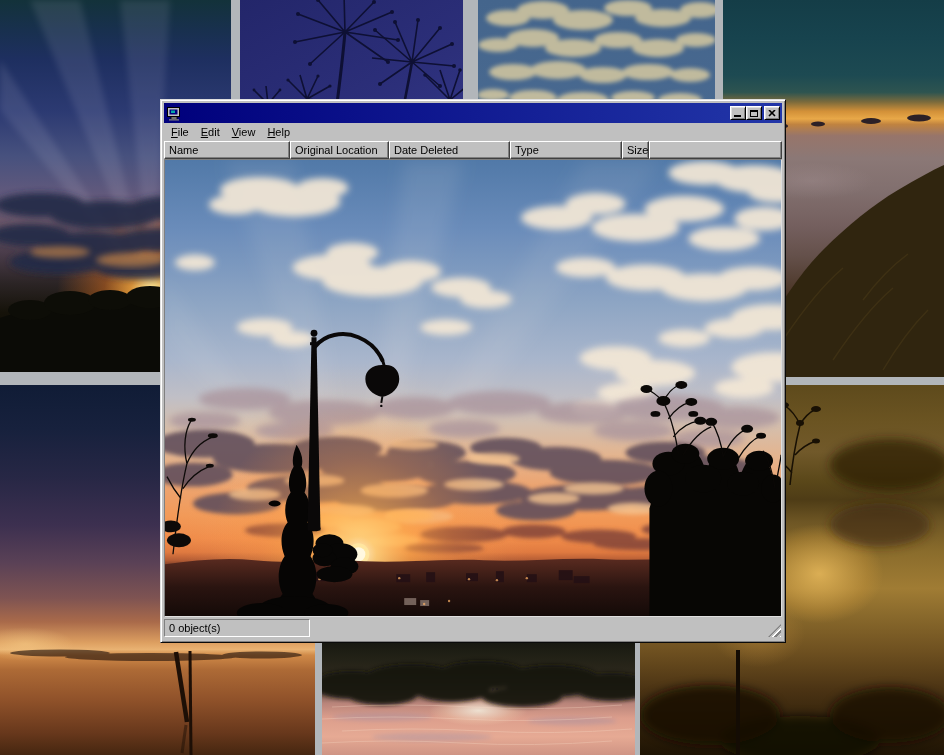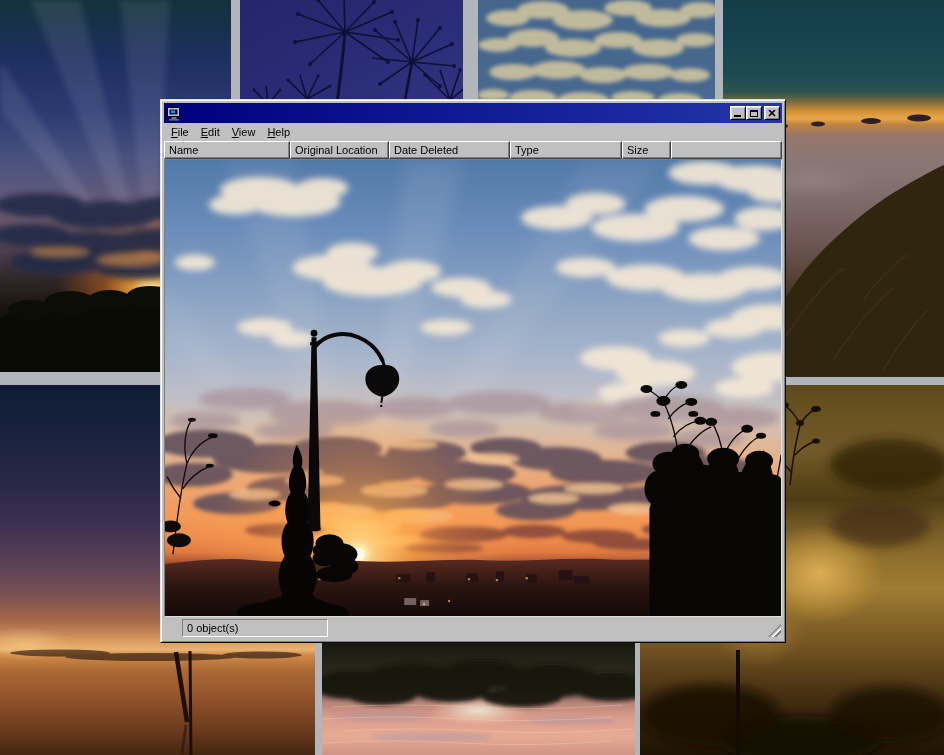--- a/index.html
+++ b/index.html
@@ -59,25 +59,25 @@
   .gl-max{width:8px;height:7px;border:1px solid #000;border-top-width:2px;box-sizing:border-box;}
   .menubar{height:18px;flex:0 0 18px;display:flex;align-items:center;padding-left:1px;}
   .menu-item{display:inline-block;padding:1px 6px 2px 6px;font-size:11px;color:#000;}
   .menu-item::first-letter{text-decoration:underline;}
   .headers{height:18px;flex:0 0 18px;display:flex;}
   .hcell{background:#c0c0c0;box-sizing:border-box;font-size:11px;color:#000;
     padding:2px 4px 0 4px;white-space:nowrap;overflow:hidden;
     border:1px solid #404040;border-top-color:#fff;border-left-color:#fff;
     box-shadow:inset -1px -1px 0 #808080;}
   .hc0{width:126px}.hc1{width:99px}.hc2{width:121px}.hc3{width:112px}
-  .hc4{width:49px;text-align:left}.hc5{flex:1}
+  .hc4{width:27px;text-align:left}.hc5{flex:1}
   .content{flex:1;position:relative;overflow:hidden;background:#000;
     border:1px solid #dfdfdf;border-top-color:#808080;border-left-color:#808080;}
   .content svg{position:absolute;left:0;top:0;width:100%;height:100%;}
-  .statusbar{height:20px;flex:0 0 20px;margin-top:2px;display:flex;gap:20px;position:relative;margin-left:18px;}
+  .statusbar{height:20px;flex:0 0 20px;margin-top:2px;display:flex;gap:20px;position:relative;}
   .spanel{box-sizing:border-box;height:18px;font-size:11px;color:#000;padding:2px 4px 0 4px;
     border:1px solid #fff;border-top-color:#808080;border-left-color:#808080;
     white-space:nowrap;overflow:hidden;}
   .sp1{width:146px;flex:0 0 146px;}
   .sp2{flex:1;}
   .grip{position:absolute;right:1px;bottom:2px;width:13px;height:13px;
     background:repeating-linear-gradient(135deg,#c0c0c0 0 2px,#ffffff 2px 3px,#808080 3px 5px);
     clip-path:polygon(100% 0,100% 100%,0 100%);}
 </style>
 </head>

